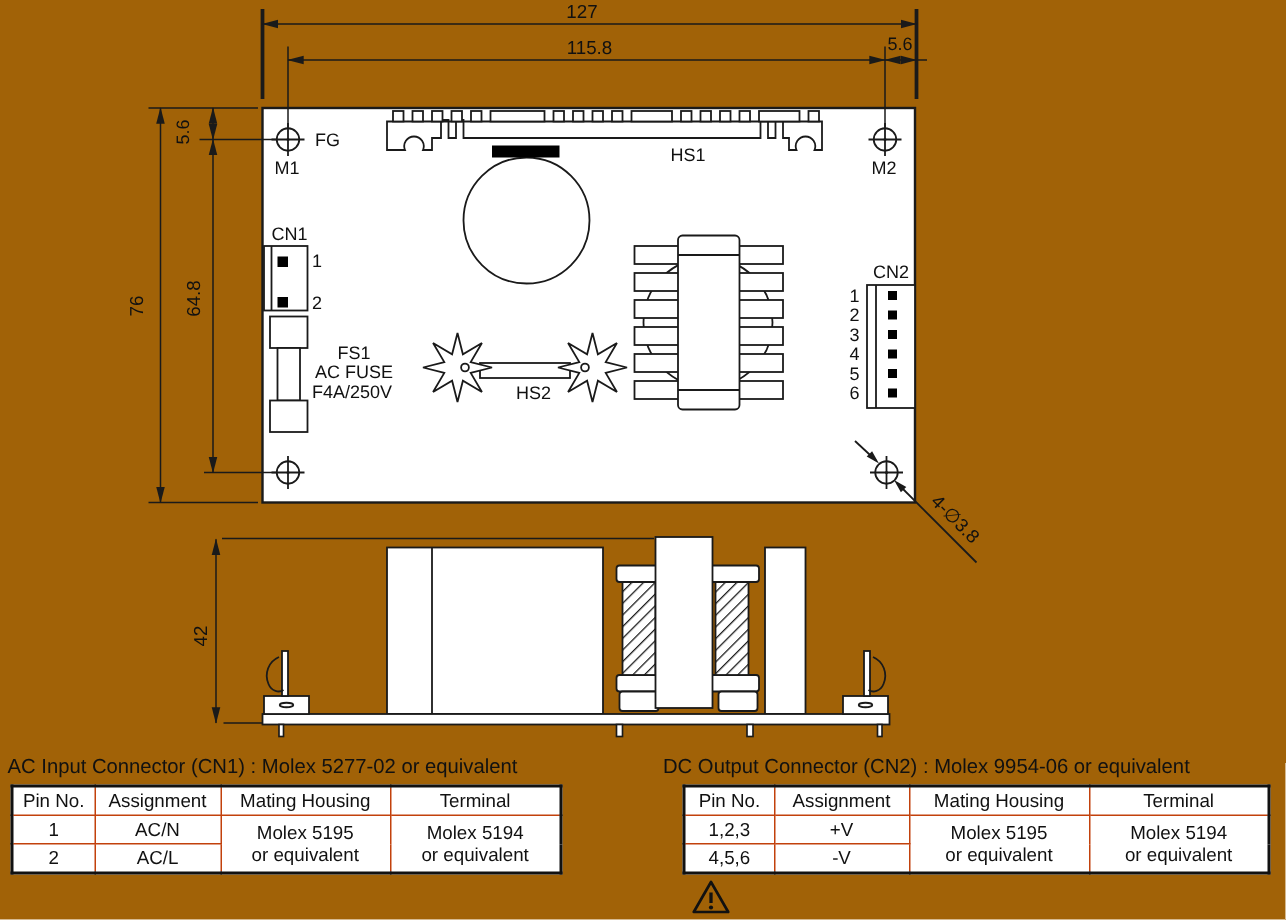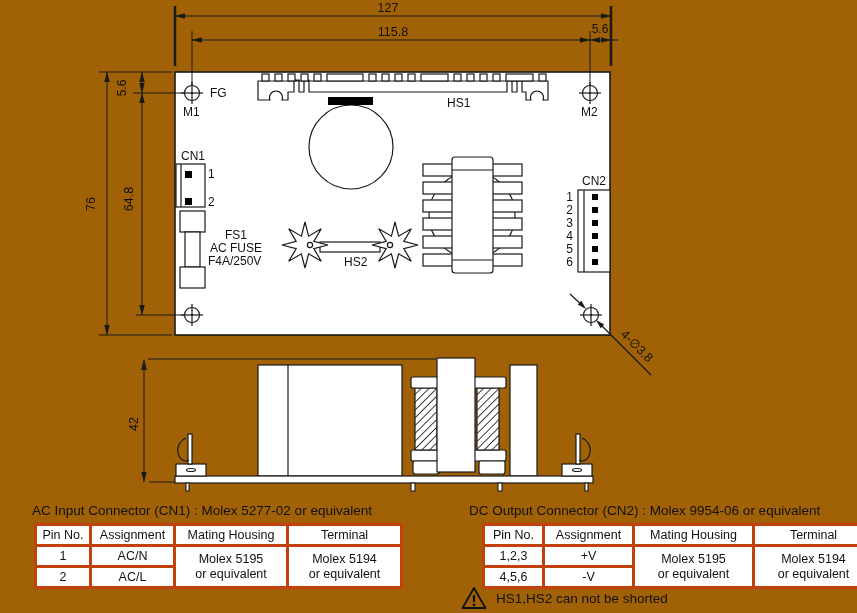--- a/index.html
+++ b/index.html
@@ -1,23 +1,23 @@
 <!DOCTYPE html>
 <html><head>
 <meta charset="utf-8">
 <style>
   html,body{margin:0;padding:0;background:#fff;}
   .canvas{position:relative;width:857px;height:613px;background:#a16207;overflow:hidden;
           font-family:"Liberation Sans",sans-serif;color:#111;}
   .canvas svg.draw{position:absolute;left:0;top:0;}
   svg text{font-family:"Liberation Sans",sans-serif;fill:#111;}
-  .twrap{position:absolute;margin-left:27px;}
+  .twrap{position:absolute;}
   .tbl-title{font-size:13.5px;white-space:nowrap;height:20px;color:#111;}
   table.spec{border-collapse:collapse;table-layout:fixed;border:2px solid #111;background:#fff;}
-  table.spec th,table.spec td{border:3px solid #c2410c;font-size:12.5px;font-weight:normal;
+  table.spec th,table.spec td{border:1px solid #c2410c;font-size:12.5px;font-weight:normal;
       text-align:center;vertical-align:middle;padding:0;line-height:1.15;color:#111;}
   table.spec th{height:18px;}
   table.spec td{height:18px;}
   .warn{position:absolute;display:flex;align-items:center;}
   .warn-text{font-size:13.5px;margin-left:9px;white-space:nowrap;color:#111;}
 </style>
 </head>
 <body>
 
 <div class="canvas">
@@ -332,16 +332,15 @@
   </tbody>
       </table>
 </div>
 
 <div class="warn" style="left:461px;top:586px;">
   <svg width="26" height="24" viewBox="0 0 26 24">
     <polygon points="13,2 24.5,22 1.5,22" fill="none" stroke="#111" stroke-width="1.8" stroke-linejoin="round"></polygon>
     <line x1="13" y1="9" x2="13" y2="16" stroke="#111" stroke-width="2.2"></line>
     <circle cx="13" cy="19" r="1.4" fill="#111"></circle>
   </svg>
-  <span class="warn-text">HS1,HS2 can not be shorted</span>
 </div>
 
 </div>
 
 </body></html>

